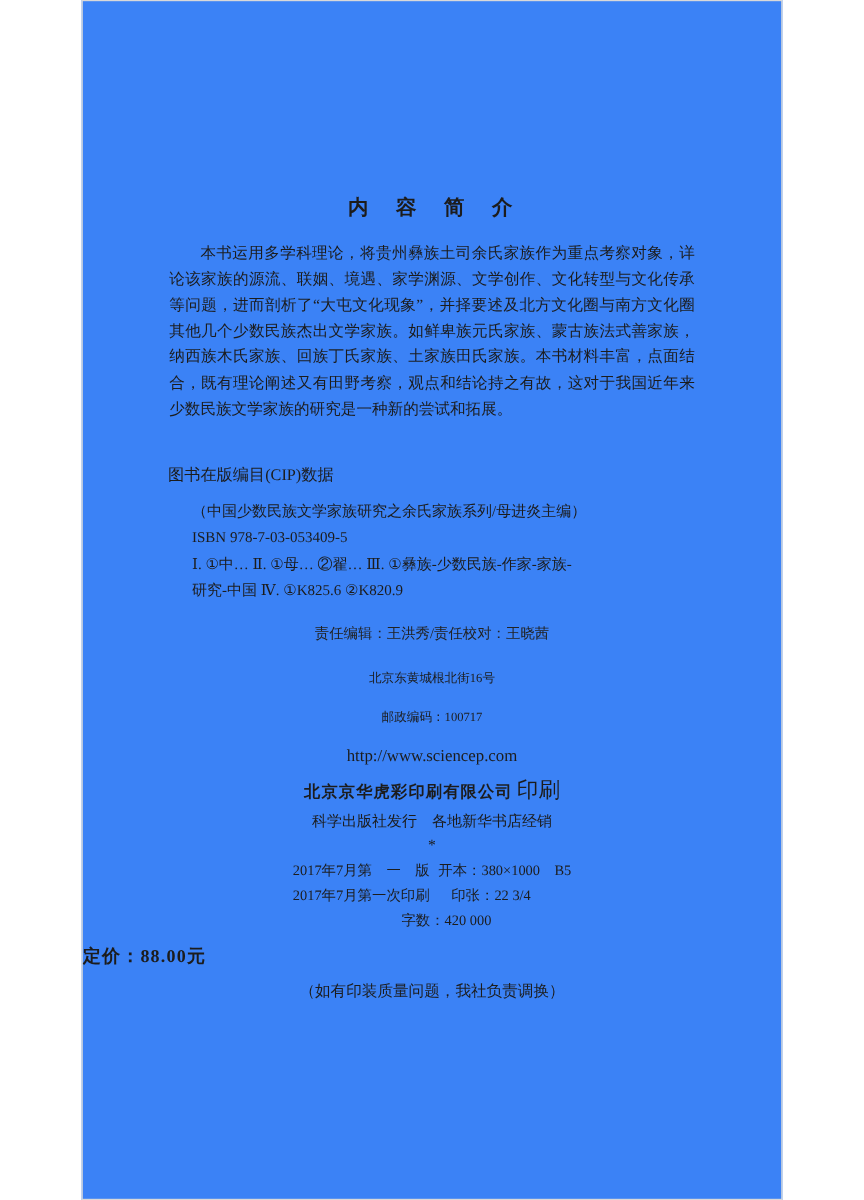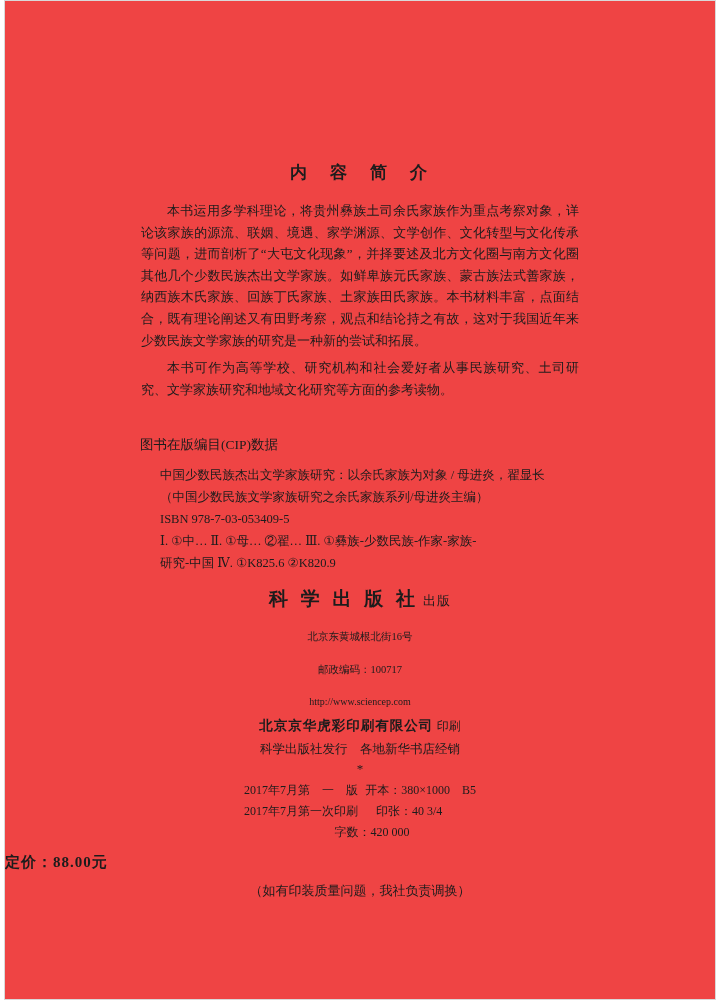--- a/index.html
+++ b/index.html
@@ -1,21 +1,21 @@
 <!DOCTYPE html>
 <html><head>
 <meta charset="utf-8">
 <style>
   html,body { margin:0; padding:0; background:#ffffff; }
   .page {
     position: relative;
-    width: 712px;
+    width: 584px;
     height: 1000px;
     margin: 0 auto;
-    background: #ef4444;
+    background: #3b82f6;
     box-sizing: border-box;
     border: 1px solid #d9d9d9;
     font-family: "Liberation Serif", "DejaVu Serif", serif;
     color: #1c1c1c;
     overflow: hidden;
   }
   .title {
     text-align: center;
     padding-top: 160px;
     font-size: 17px;
@@ -46,25 +46,25 @@
   }
 
   .publisher { margin-top: 6px; text-align: center; }
   .publisher-name {
     font-size: 19px;
     font-weight: bold;
     letter-spacing: 4px;
   }
   .publisher-suffix { font-size: 13px; letter-spacing: 1px; }
   .pub-small { font-size: 10.5px; line-height: 14.5px; margin-top: 18px; text-align: center; }
-  .pub-url { font-size: 10px; line-height: 14px; }
+  .pub-url { font-size: 14px; line-height: 14px; }
 
   .printer { margin-top: 8px; text-align: center; font-size: 13.5px; }
   .printer-name { font-weight: bold; letter-spacing: 1px; }
-  .printer-suffix { font-size: 12px; }
+  .printer-suffix { font-size: 18px; }
 
   .distribution { margin-top: 6px; text-align: center; font-size: 12.5px; }
 
   .star { margin-top: 4px; text-align: center; font-size: 13px; line-height: 14px; }
 
   .edition { margin-top: 4px; font-size: 12px; line-height: 21px; }
   .ed-line { display: flex; width: 232px; margin: 0 auto; }
   .ed-left { width: 132px; white-space: nowrap; }
   .ed-right { flex: 1; white-space: nowrap; }
   .word-count { text-align: center; margin-top: 0; padding-left: 24px; }
@@ -80,42 +80,37 @@
 </style>
 </head>
 <body>
 
 <div class="page">
 
   <div class="title">内　容　简　介</div>
 
   <div class="intro">
     <p>本书运用多学科理论，将贵州彝族土司余氏家族作为重点考察对象，详论该家族的源流、联姻、境遇、家学渊源、文学创作、文化转型与文化传承等问题，进而剖析了“大屯文化现象”，并择要述及北方文化圈与南方文化圈其他几个少数民族杰出文学家族。如鲜卑族元氏家族、蒙古族法式善家族，纳西族木氏家族、回族丁氏家族、土家族田氏家族。本书材料丰富，点面结合，既有理论阐述又有田野考察，观点和结论持之有故，这对于我国近年来少数民族文学家族的研究是一种新的尝试和拓展。</p>
-    <p>本书可作为高等学校、研究机构和社会爱好者从事民族研究、土司研究、文学家族研究和地域文化研究等方面的参考读物。</p>
   </div>
 
   <div class="cip">
     <div class="cip-header">图书在版编目(CIP)数据</div>
     <div class="cip-body">
-      <div class="cip-line">中国少数民族杰出文学家族研究：以余氏家族为对象 / 母进炎，翟显长</div>
       <div class="cip-line">（中国少数民族文学家族研究之余氏家族系列/母进炎主编）</div>
       <div class="cip-line">ISBN 978-7-03-053409-5</div>
       <div class="cip-line">Ⅰ. ①中… Ⅱ. ①母… ②翟… Ⅲ. ①彝族-少数民族-作家-家族-</div>
       <div class="cip-line">研究-中国 Ⅳ. ①K825.6 ②K820.9</div>
     </div>
   </div>
 
   <div class="staff">
+    <div>责任编辑：王洪秀/责任校对：王晓茜</div>
   </div>
 
   <div class="publisher">
-    <div>
-      <span class="publisher-name">科 学 出 版 社</span>
-      <span class="publisher-suffix">出版</span>
-    </div>
     <div class="pub-small">北京东黄城根北街16号</div>
     <div class="pub-small">邮政编码：100717</div>
     <div class="pub-small pub-url">http://www.sciencep.com</div>
   </div>
 
   <div class="printer">
     <span class="printer-name">北京京华虎彩印刷有限公司</span>
     <span class="printer-suffix">印刷</span>
   </div>
 
@@ -123,21 +118,21 @@
 
   <div class="star">*</div>
 
   <div class="edition">
     <div class="ed-line">
       <span class="ed-left">2017年7月第　一　版</span>
       <span class="ed-right">开本：380×1000　B5</span>
     </div>
     <div class="ed-line">
       <span class="ed-left">2017年7月第一次印刷</span>
-      <span class="ed-right">印张：40 3/4</span>
+      <span class="ed-right">印张：22 3/4</span>
     </div>
     <div class="word-count">字数：420 000</div>
   </div>
 
   <div class="price">定价：88.00元</div>
 
   <div class="note">（如有印装质量问题，我社负责调换）</div>
 
 </div>
 

